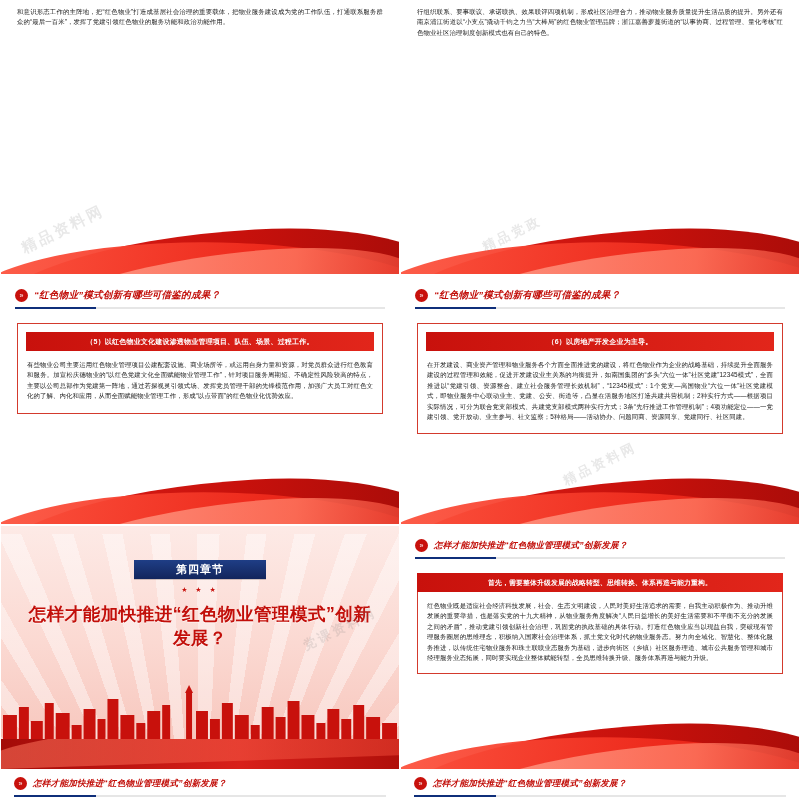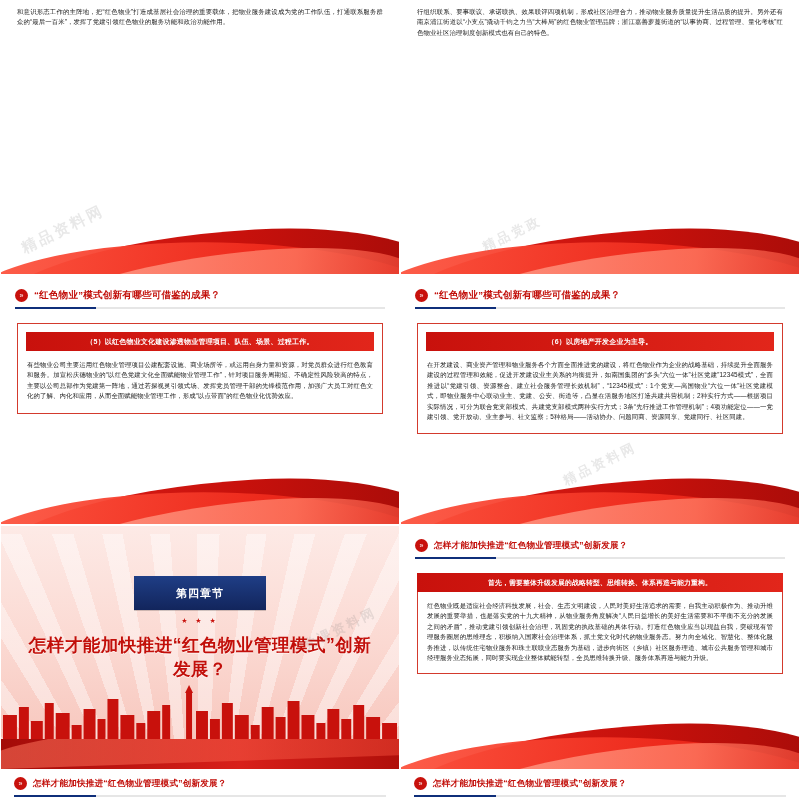--- a/index.html
+++ b/index.html
@@ -76,21 +76,21 @@
   }
   .hdr .chev {
     width:13px; height:13px; flex:0 0 13px;
     border-radius:50%;
     background:#c8110c;
     display:flex; align-items:center; justify-content:center;
     color:#fff; font-size:7px; line-height:1;
   }
   .hdr .ttl {
     font-size:9.6px; font-weight:bold; color:#c20f0a;
-    letter-spacing:.2px; white-space:nowrap;
+    letter-spacing:.2px; white-space:nowrap;font-style:italic;
   }
   .hdr-rule {
     margin:5px 14px 0 14px; height:2px;
     background:linear-gradient(90deg,#0f2f7a 0%, #0f2f7a 22%, #e6e6e6 22%, #e6e6e6 100%);
   }
   .card {
     margin:14px 16px 0 16px;
     border:1px solid #d33a2d;
     padding:9px 9px 11px 9px;
     position:relative;
@@ -116,22 +116,22 @@
   .rays {
     position:absolute; left:50%; top:8px; width:660px; height:430px;
     transform:translateX(-50%);
     background:
       repeating-conic-gradient(from 0deg at 50% 100%,
         rgba(255,255,255,.55) 0deg 2.6deg, rgba(255,255,255,0) 2.6deg 6.2deg);
     opacity:.75;
   }
   .chapter-badge {
     position:relative;
-    margin:50px auto 0 auto;
-    width:132px; height:34px;
+    margin:34px auto 0 auto;
+    width:132px; height:19px;
     background:linear-gradient(180deg,#1f3e86,#12255c);
     color:#fff; font-size:11px; font-weight:bold;
     display:flex; align-items:center; justify-content:center;
     letter-spacing:1px;
     box-shadow:0 1px 0 rgba(0,0,0,.18);
   }
   .stars {
     position:relative; text-align:center; color:#c8110c;
     font-size:7px; letter-spacing:3px; margin-top:7px;
   }

